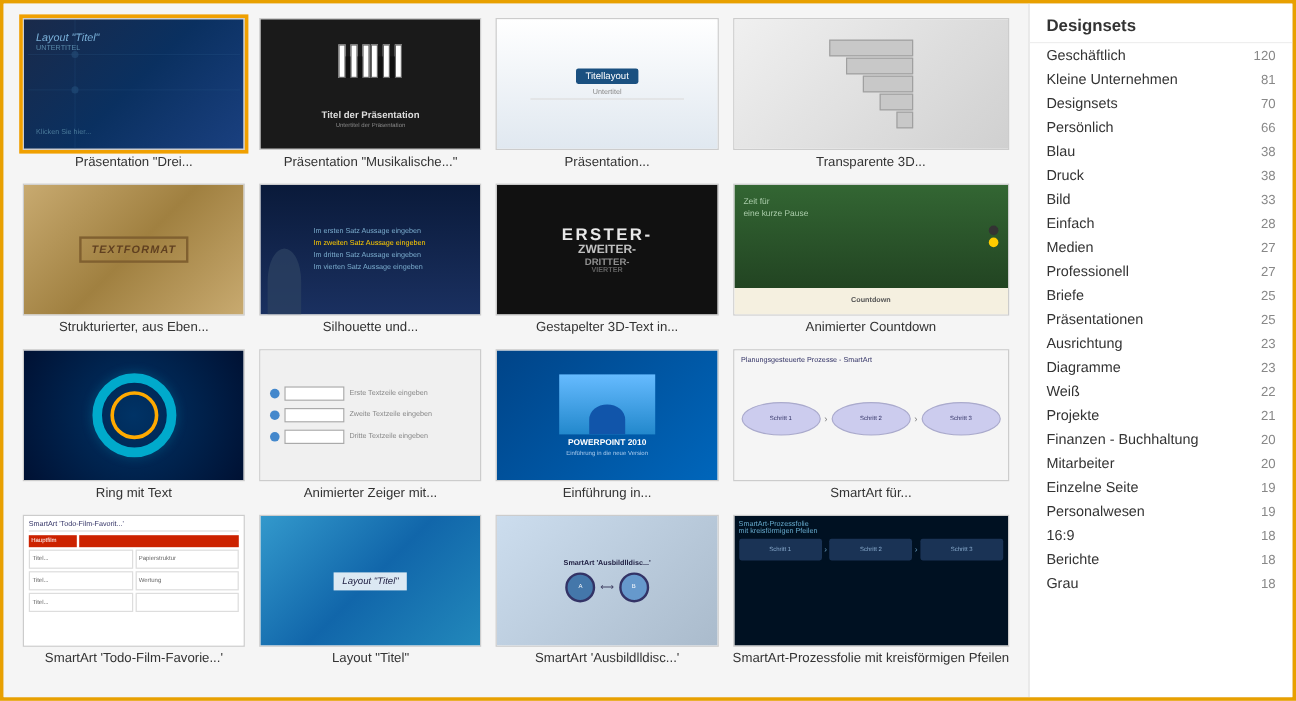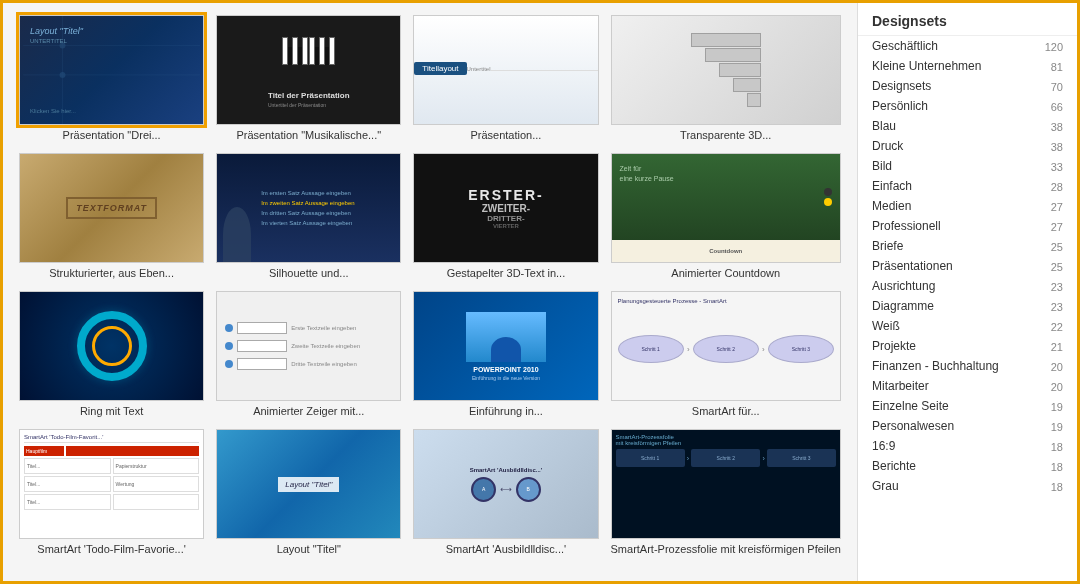--- a/index.html
+++ b/index.html
@@ -81,21 +81,21 @@
       background: #1a1a1a;
       width: 100%; height: 100%;
       display: flex; flex-direction: column;
       align-items: center; justify-content: flex-end;
       padding-bottom: 10px;
     }
 
     .thumb-title {
       background: linear-gradient(180deg, #fff 0%, #e0e8f0 100%);
       width: 100%; height: 100%;
-      display: flex; flex-direction: row;
+      display: flex; flex-direction: column;
       align-items: center; justify-content: center;
     }
 
     .thumb-3d {
       background: linear-gradient(135deg, #f0f0f0 0%, #d0d0d0 100%);
       width: 100%; height: 100%;
       display: flex; align-items: center; justify-content: center;
     }
     .stairs {
       display: flex; flex-direction: column; align-items: flex-end;
@@ -301,21 +301,21 @@
                 <div style="width:6px;height:28px;background:#fff;border:1px solid #666;"></div>
                 <div style="width:4px;height:18px;background:#111;margin:0 -1px;z-index:1;position:relative;"></div>
                 <div style="width:6px;height:28px;background:#fff;border:1px solid #666;"></div>
                 <div style="width:6px;height:28px;background:#fff;border:1px solid #666;"></div>
                 <div style="width:4px;height:18px;background:#111;margin:0 -1px;z-index:1;position:relative;"></div>
                 <div style="width:6px;height:28px;background:#fff;border:1px solid #666;"></div>
                 <div style="width:4px;height:18px;background:#111;margin:0 -1px;z-index:1;position:relative;"></div>
                 <div style="width:6px;height:28px;background:#fff;border:1px solid #666;"></div>
               </div>
             </div>
-            <div style="padding:6px;text-align:left;">
+            <div style="padding:6px;text-align:center;">
               <div style="font-size:8px;color:#ddd;font-weight:bold;">Titel der Präsentation</div>
               <div style="font-size:5px;color:#888;margin-top:2px;">Untertitel der Präsentation</div>
             </div>
           </div>
         </div>
         <div class="item-label">Präsentation "Musikalische..."</div>
       </div>
 
       <div class="gallery-item">
         <div class="thumb-wrapper">

